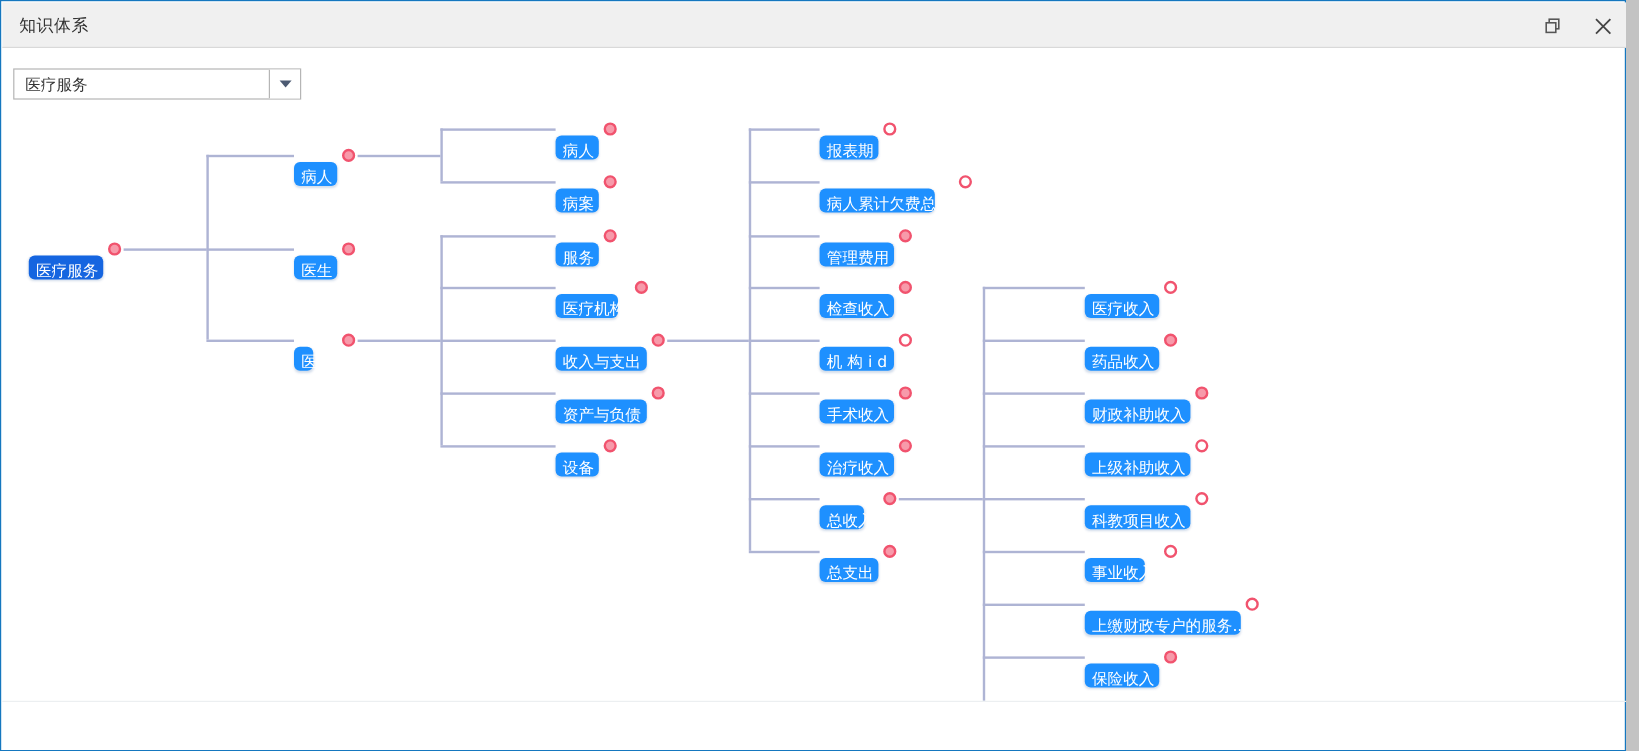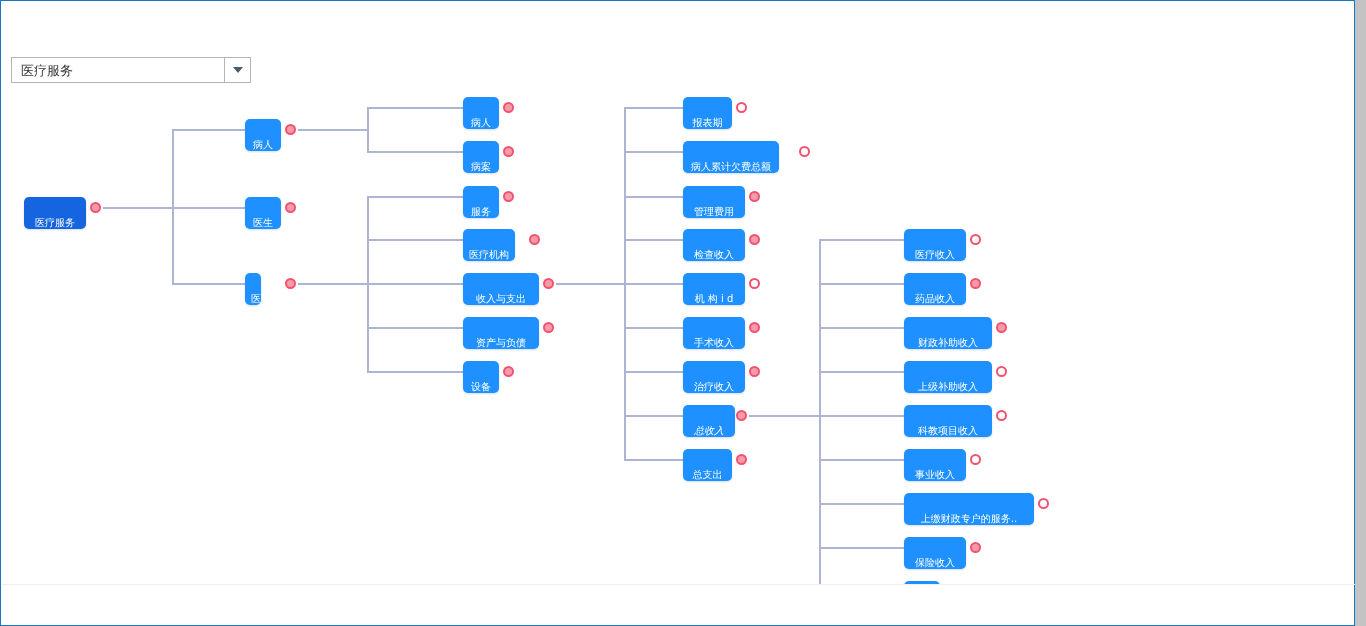--- a/index.html
+++ b/index.html
@@ -62,40 +62,58 @@
   
   .ln{position:absolute;background:#aeb4d4;}
   .ln.h{height:2px;}
   .ln.v{width:2px;}
   
   .node{
     position:absolute;
     height:20px;line-height:20px;
     background:#1e90ff;color:#fff;
     border-radius:5px;
-    font-size:10px;
-    padding:16px 6px;
+    font-size:13px;
+    padding:4px 6px;
     white-space:nowrap;
     box-sizing:border-box;
     text-align:center;
     box-shadow:0 1px 2px rgba(0,60,140,.18);
+    margin-top:16px;
   }
   .node.root{background:#1565e0;}
   .dot{
     position:absolute;width:11px;height:11px;border-radius:50%;
     border:2px solid #f1536e;box-sizing:border-box;
   }
   .dot.hollow{background:#ffffff;}
   .dot.filled{background:#f79aaa;}
 </style>
 </head>
 <body>
 
 <div id="window">
 
+  <div id="titlebar">
+    <div id="title-text">知识体系</div>
+
+    <div class="win-btn" id="btn-restore">
+      <svg width="24" height="24" viewBox="0 0 24 24">
+        <rect x="8" y="6" width="8" height="8" fill="none" stroke="#555" stroke-width="1.3"></rect>
+        <rect x="5.5" y="9" width="8" height="8" fill="#f0f0f0" stroke="#555" stroke-width="1.3"></rect>
+      </svg>
+    </div>
+
+    <div class="win-btn" id="btn-close">
+      <svg width="24" height="24" viewBox="0 0 24 24">
+        <line x1="6" y1="6" x2="18" y2="18" stroke="#444" stroke-width="1.5"></line>
+        <line x1="18" y1="6" x2="6" y2="18" stroke="#444" stroke-width="1.5"></line>
+      </svg>
+    </div>
+  </div>
 
   <div id="select-wrap">
     <div id="select-value">医疗服务</div>
     <div id="select-arrow">
       <i></i>
     </div>
   </div>
 
   <div id="canvas">
       <div class="node root" style="left: 22px; top: 112px; width: 62px;">医疗服务</div>
@@ -153,21 +171,21 @@
       <div class="ln h" style="left: 622px; top: 198px; width: 59px;"></div>
       <div class="node" style="left: 681px; top: 188px; width: 62px;">机 构 i d</div>
       <div class="dot hollow" style="left: 747px; top: 193px;"></div>
       <div class="ln h" style="left: 622px; top: 242px; width: 59px;"></div>
       <div class="node" style="left: 681px; top: 232px; width: 62px;">手术收入</div>
       <div class="dot filled" style="left: 747px; top: 237px;"></div>
       <div class="ln h" style="left: 622px; top: 286px; width: 59px;"></div>
       <div class="node" style="left: 681px; top: 276px; width: 62px;">治疗收入</div>
       <div class="dot filled" style="left: 747px; top: 281px;"></div>
       <div class="ln h" style="left: 622px; top: 330px; width: 59px;"></div>
-      <div class="node" style="left: 681px; top: 320px; width: 52px; font-style: italic;">总收入</div>
+      <div class="node" style="left: 681px; top: 320px; width: 37px;">总收入</div>
       <div class="dot filled" style="left: 734px; top: 325px;"></div>
       <div class="ln h" style="left: 622px; top: 374px; width: 59px;"></div>
       <div class="node" style="left: 681px; top: 364px; width: 49px;">总支出</div>
       <div class="dot filled" style="left: 734px; top: 369px;"></div>
       <div class="ln h" style="left: 747px; top: 330px; width: 70px;"></div>
       <div class="ln v" style="left: 817px; top: 154px; height: 352px;"></div>
       <div class="ln h" style="left: 817px; top: 154px; width: 85px;"></div>
       <div class="node" style="left: 902px; top: 144px; width: 62px;">医疗收入</div>
       <div class="dot hollow" style="left: 968px; top: 149px;"></div>
       <div class="ln h" style="left: 817px; top: 198px; width: 85px;"></div>
@@ -176,21 +194,21 @@
       <div class="ln h" style="left: 817px; top: 242px; width: 85px;"></div>
       <div class="node" style="left: 902px; top: 232px; width: 88px;">财政补助收入</div>
       <div class="dot filled" style="left: 994px; top: 237px;"></div>
       <div class="ln h" style="left: 817px; top: 286px; width: 85px;"></div>
       <div class="node" style="left: 902px; top: 276px; width: 88px;">上级补助收入</div>
       <div class="dot hollow" style="left: 994px; top: 281px;"></div>
       <div class="ln h" style="left: 817px; top: 330px; width: 85px;"></div>
       <div class="node" style="left: 902px; top: 320px; width: 88px;">科教项目收入</div>
       <div class="dot hollow" style="left: 994px; top: 325px;"></div>
       <div class="ln h" style="left: 817px; top: 374px; width: 85px;"></div>
-      <div class="node" style="left: 902px; top: 364px; width: 62px;">事业收入</div>
+      <div class="node" style="left: 902px; top: 364px; width: 50px;">事业收入</div>
       <div class="dot hollow" style="left: 968px; top: 369px;"></div>
       <div class="ln h" style="left: 817px; top: 418px; width: 85px;"></div>
       <div class="node" style="left: 902px; top: 408px; width: 130px;">上缴财政专户的服务..</div>
       <div class="dot hollow" style="left: 1036px; top: 413px;"></div>
       <div class="ln h" style="left: 817px; top: 462px; width: 85px;"></div>
       <div class="node" style="left: 902px; top: 452px; width: 62px;">保险收入</div>
       <div class="dot filled" style="left: 968px; top: 457px;"></div>
       <div class="node" style="left: 902px; top: 496px; width: 36px;">其他</div>
     </div>
   <div id="footer-divider"></div>

